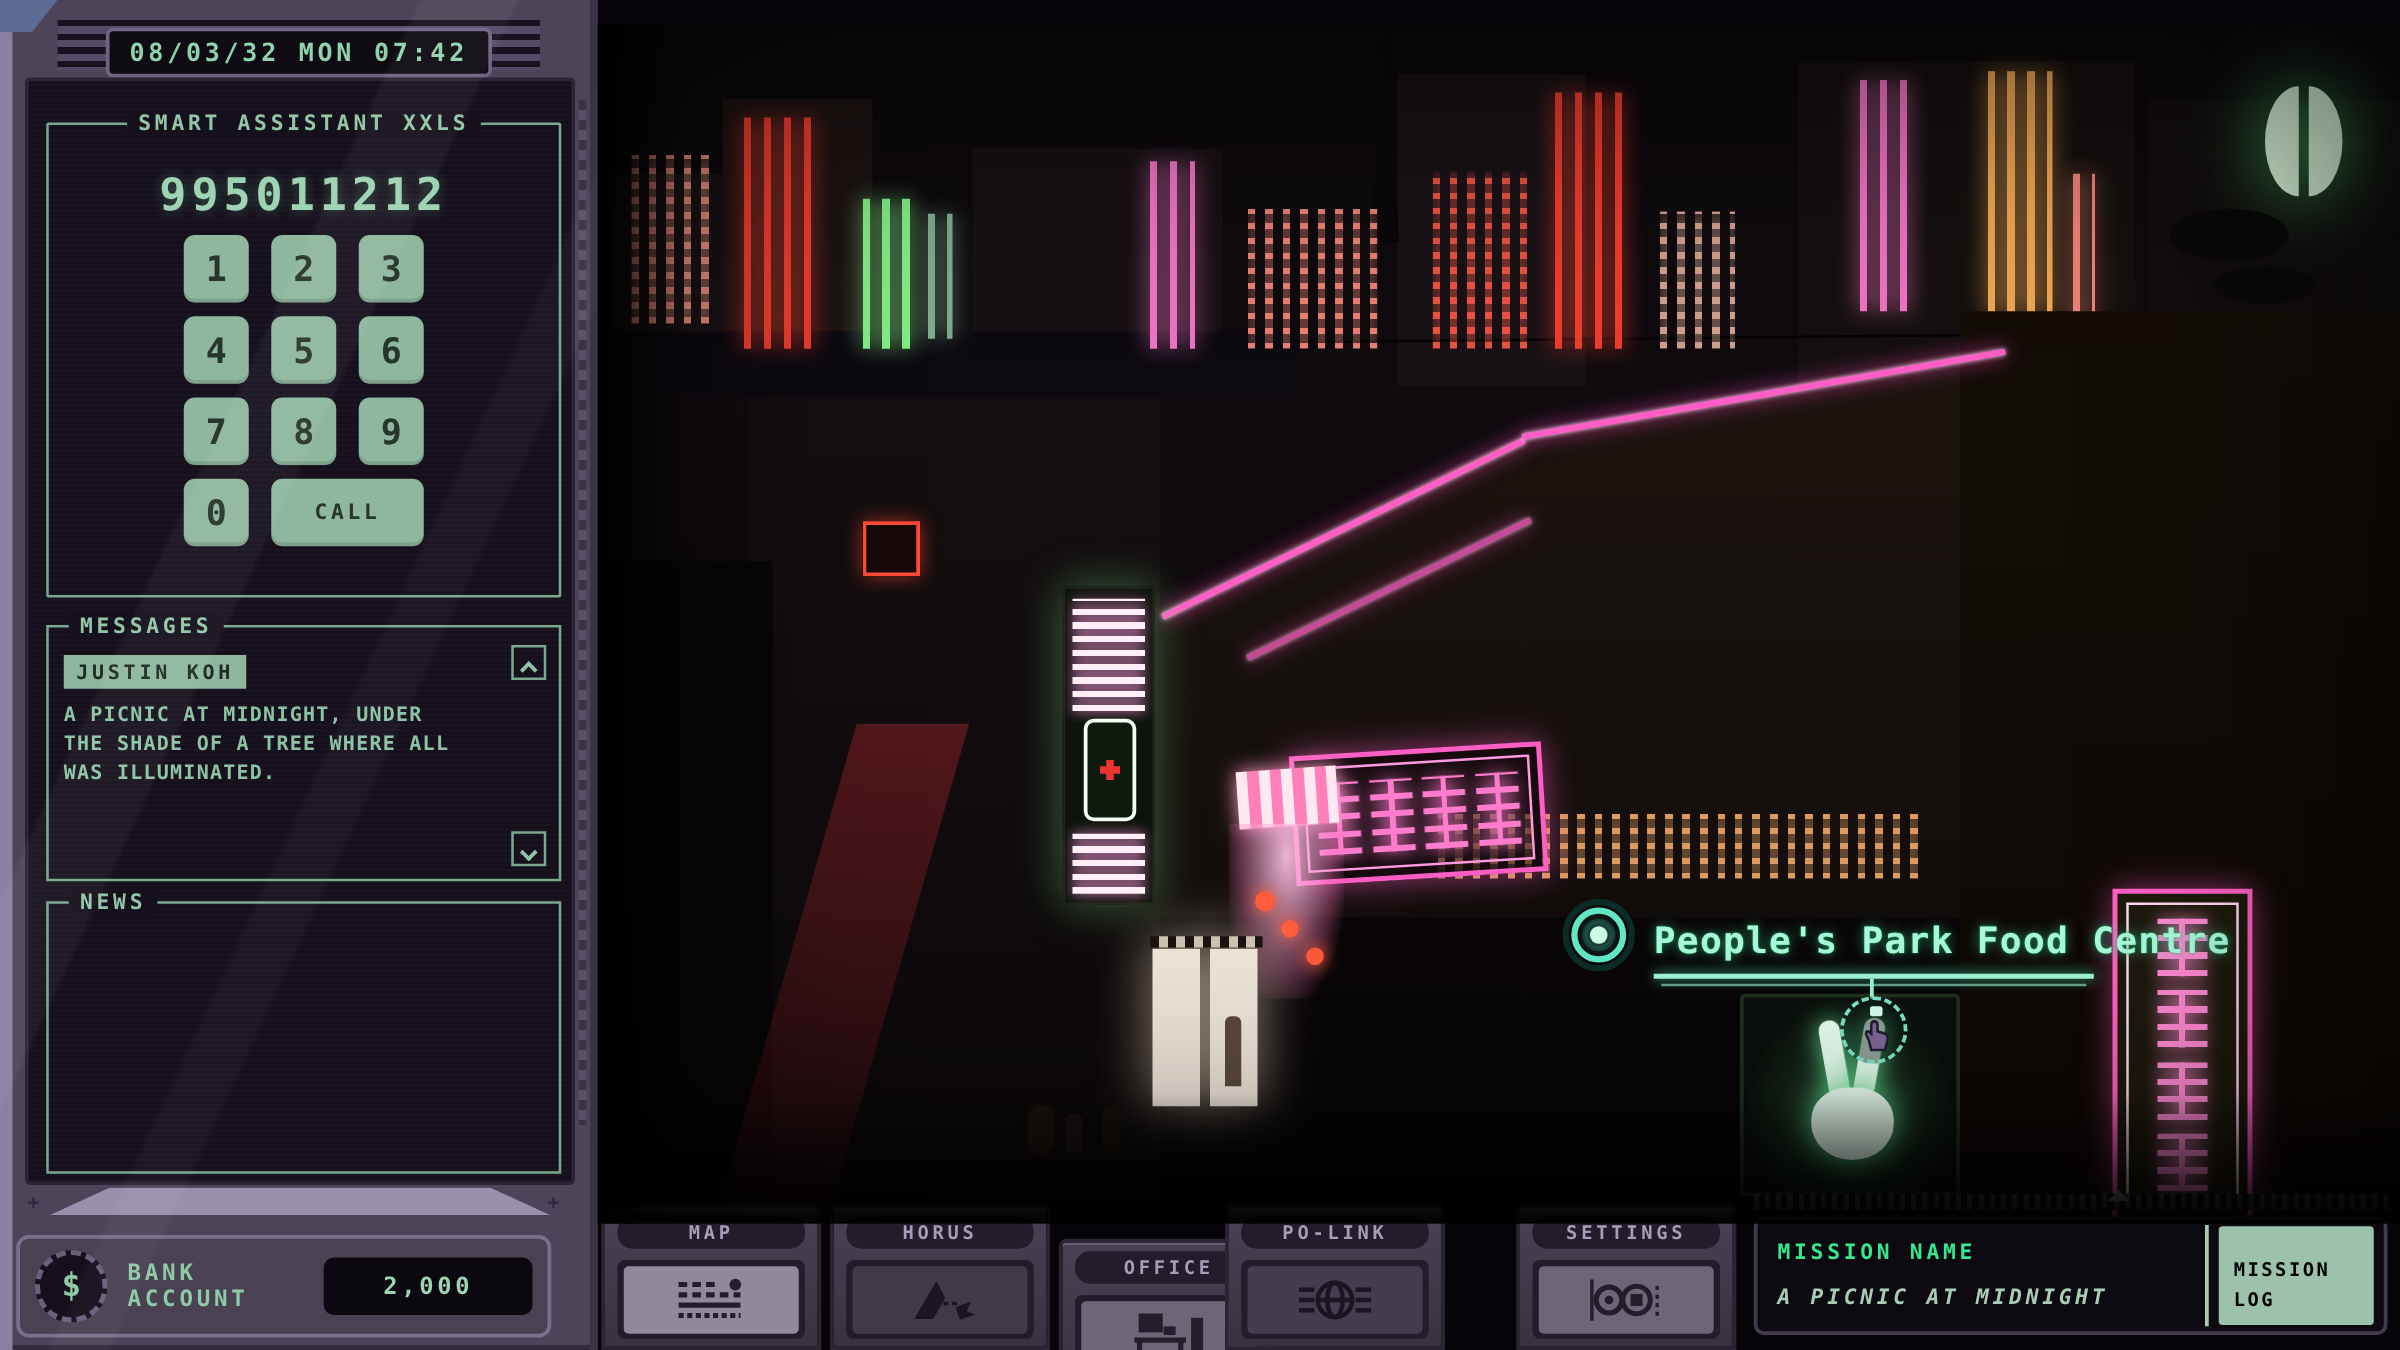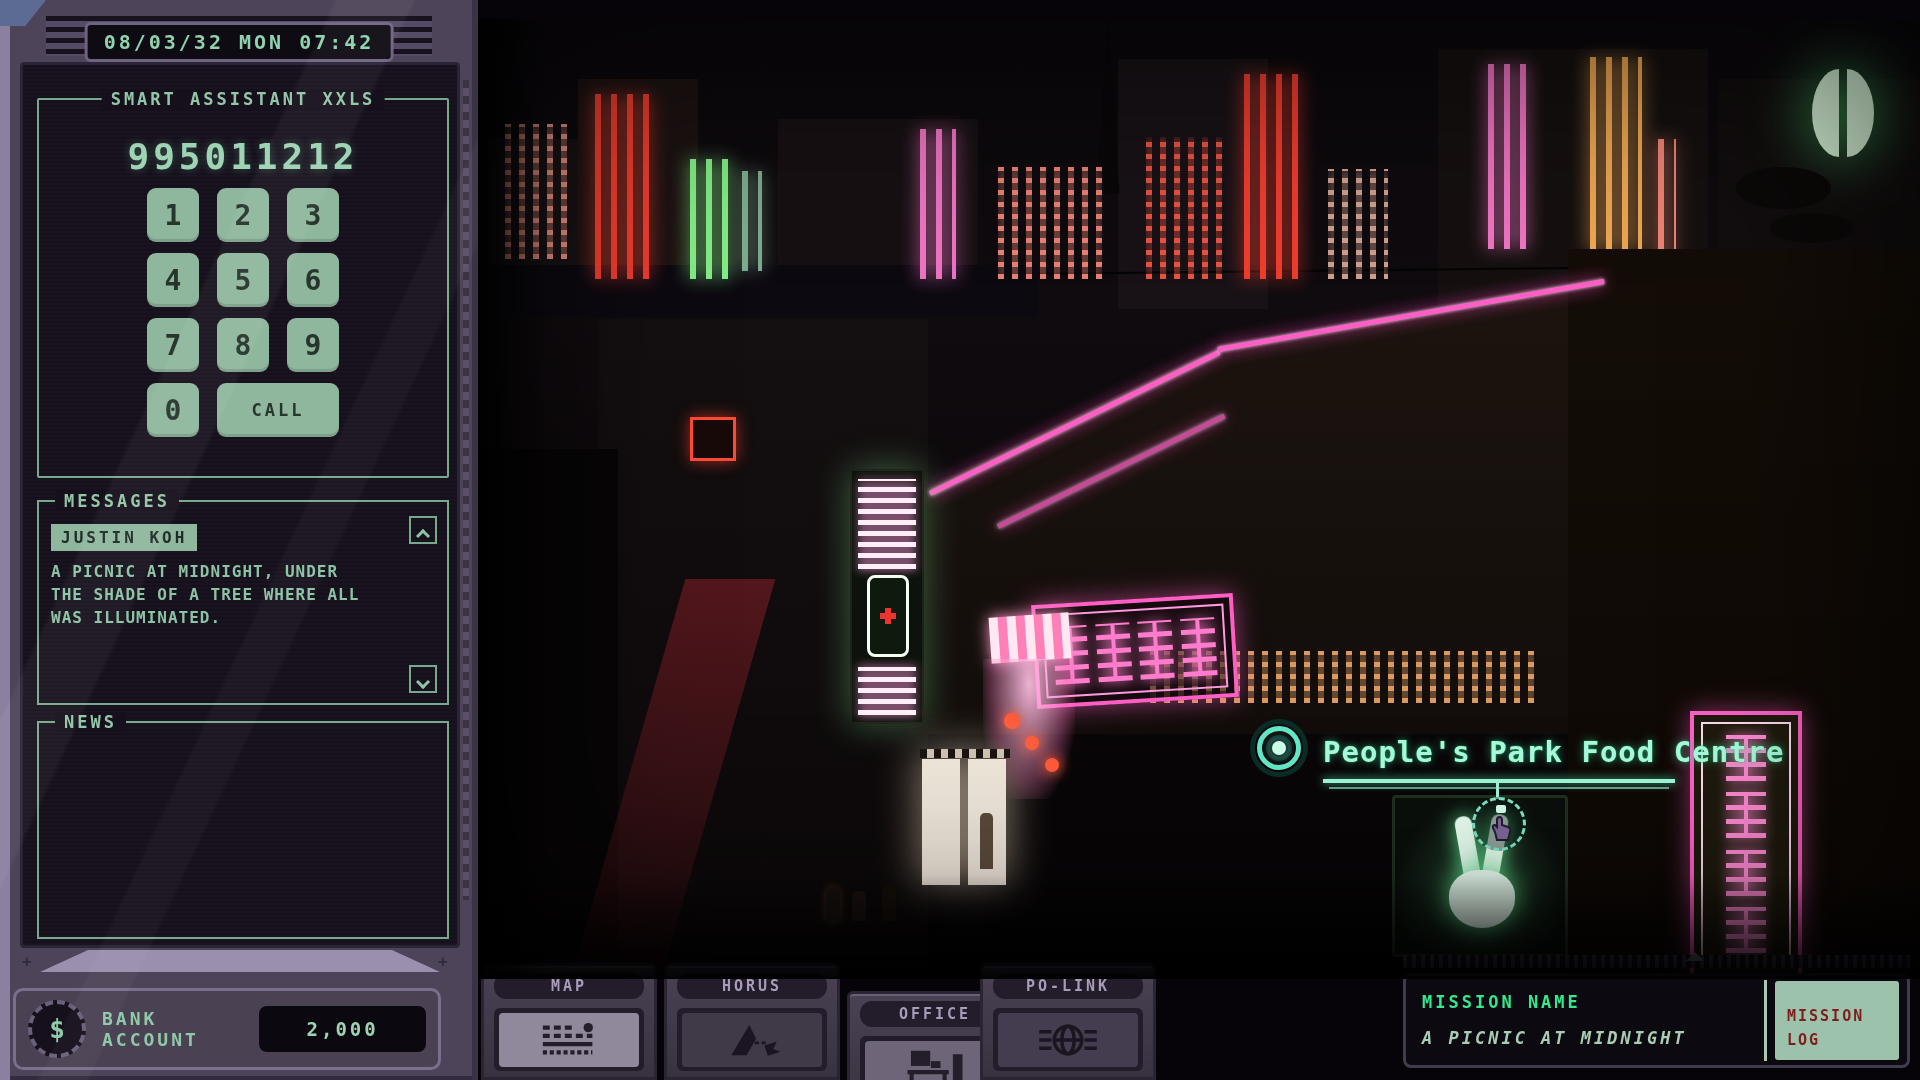--- a/index.html
+++ b/index.html
@@ -97,21 +97,21 @@
   .comb{position:absolute;left:1403px;top:955px;width:507px;height:13px;z-index:30;
     background:repeating-linear-gradient(90deg,#46404f 0 4px,#15111d 4px 9px);}
   .comb-arrow{position:absolute;left:283px;top:-3px;width:0;height:0;
     border-left:9px solid transparent;border-right:9px solid transparent;border-bottom:9px solid #7b8a79;}
   .mission-box{position:absolute;left:1403px;top:973px;width:507px;height:95px;background:#0c0a10;
     border:3px solid #423b4d;border-radius:8px;z-index:30;}
   .mission-title{position:absolute;left:16px;top:16px;color:#35e88e;font-size:17px;font-weight:bold;letter-spacing:3px;}
   .mission-name{position:absolute;left:16px;top:52px;color:#a9cdb4;font-size:17px;font-weight:bold;letter-spacing:3px;font-style:italic;}
   .mission-sep{position:absolute;right:140px;top:4px;bottom:4px;width:3px;background:#a9c9b2;}
   .mission-log{position:absolute;right:8px;top:5px;bottom:5px;width:124px;background:#9cc2ab;border:none;
-    border-radius:3px;color:#7f1d1d;font-family:inherit;font-size:15px;font-weight:bold;letter-spacing:2px;
+    border-radius:3px;color:#000000;font-family:inherit;font-size:15px;font-weight:bold;letter-spacing:2px;
     text-align:left;padding:14px 0 0 12px;line-height:1.6;cursor:pointer;word-spacing:999px;}
 </style>
 </head>
 <body>
 
 <div class="stage">
 
   <main class="scene">
 
     <div class="u" style="left:10px;top:120px;width:150px;height:170px;background:#181114;"></div>
@@ -332,20 +332,35 @@
           <path d="M3 10 H12 M3 16 H12 M3 22 H12"></path>
           <circle cx="24" cy="16" r="10"></circle>
           <ellipse cx="24" cy="16" rx="4.5" ry="10"></ellipse>
           <path d="M14 16 H34"></path>
           <path d="M36 10 H45 M36 16 H45 M36 22 H45"></path>
         </svg>
       </div>
     </div>
   </div>
 
+  <div class="dock-btn" style="left:1213px;">
+    <div class="dock-label">SETTINGS</div>
+    <div class="dock-iconplate">
+      <div class="icon-inner" style="background:#6e6678;">
+        <svg viewBox="0 0 48 32" fill="none" stroke="#241e2b" stroke-width="3">
+          <path d="M4 4 V28" stroke-width="2"></path>
+          <circle cx="14" cy="16" r="7.5"></circle>
+            <circle cx="14" cy="16" r="2.5" fill="#241e2b" stroke="none"></circle>
+          <circle cx="30" cy="16" r="8"></circle>
+            <rect x="26.5" y="12.5" width="7" height="7" fill="#241e2b" stroke="none"></rect>
+          <path d="M41 9 h4 M41 14 h4 M41 19 h4 M41 24 h4" stroke-width="2.4" stroke-dasharray="2 2"></path>
+        </svg>
+      </div>
+    </div>
+  </div>
 
   <div class="comb">
     <div class="comb-arrow"></div>
   </div>
   <div class="mission-box">
     <div class="mission-title">MISSION NAME</div>
     <div class="mission-name">A PICNIC AT MIDNIGHT</div>
     <div class="mission-sep"></div>
     <button class="mission-log">MISSION LOG</button>
   </div>

